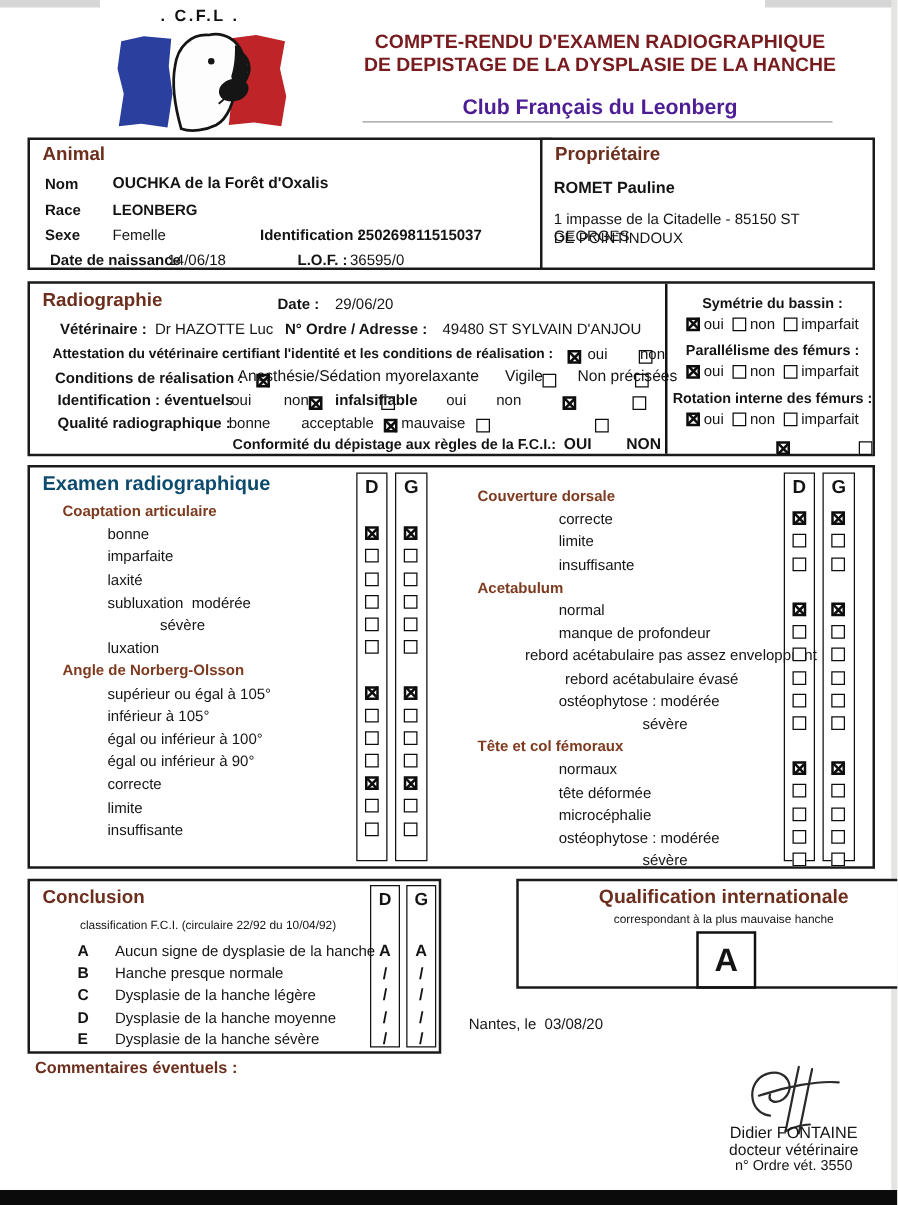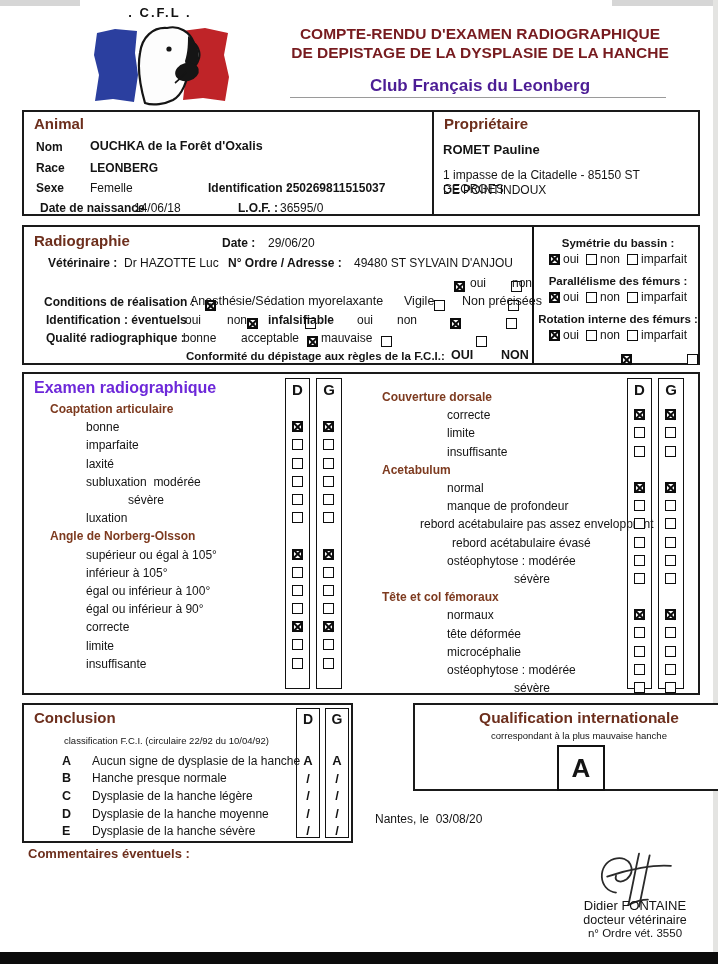--- a/index.html
+++ b/index.html
@@ -110,20 +110,21 @@
   <div class="box" style="left:22px;top:225px;width:678px;height:140px;">
     <div class="abs sec-head" style="left:10px;top:5px;">Radiographie</div>
     <div class="abs t12 b" style="left:198px;top:9px;">Date :</div>
     <div class="abs t12" style="left:244px;top:9px;">29/06/20</div>
 
     <div class="abs t12 b" style="left:24px;top:29px;">Vétérinaire :</div>
     <div class="abs t12" style="left:100px;top:29px;">Dr HAZOTTE Luc</div>
     <div class="abs t12 b" style="left:204px;top:29px;">N° Ordre / Adresse :</div>
     <div class="abs t12" style="left:330px;top:29px;">49480 ST SYLVAIN D'ANJOU</div>
 
+    <div class="abs b t11" style="left:18px;top:50px;">Attestation du vétérinaire certifiant l'identité et les conditions de réalisation :</div>
     <span class="cb abs checked" style="left:430px;top:50px;"></span>
     <div class="abs t12" style="left:446px;top:49px;">oui</div>
     <span class="cb abs" style="left:472px;top:50px;"></span>
     <div class="abs t12" style="left:488px;top:49px;">non</div>
 
     <div class="abs t12 b" style="left:20px;top:68px;">Conditions de réalisation :</div>
     <span class="cb abs checked" style="left:150px;top:69px;"></span>
     <div class="abs t125" style="left:166px;top:67px;">Anesthésie/Sédation myorelaxante</div>
     <span class="cb abs" style="left:364px;top:69px;"></span>
     <div class="abs t125" style="left:380px;top:67px;">Vigile</div>
@@ -201,21 +202,21 @@
             <span class="cb"></span>
             <span>imparfait</span>
           </span>
       </div>
     </div>
   </div>
 
   <div class="box" style="left:22px;top:372px;width:678px;height:323px;">
 
     <div class="xpanel xp-left" style="left:0;width:350px;">
-      <div class="abs" style="left:10px;top:5px;font-size:16px;font-weight:bold;color:#6d28d9;">Examen radiographique</div>
+      <div class="abs" style="left:10px;top:5px;font-size:16px;font-weight:bold;color:#0c4a6e;">Examen radiographique</div>
       <div class="colbox" style="left:261px;top:4px;width:25px;height:311px;">
           <div class="colhdr">D</div>
         </div>
       <div class="colbox" style="left:292px;top:4px;width:26px;height:311px;">
           <div class="colhdr">G</div>
         </div>
       <div class="abs" style="left:0;top:26px;width:350px;">
         <div class="xrow">
             <span class="xlabel lvl0 grp">Coaptation articulaire</span>
           </div>

